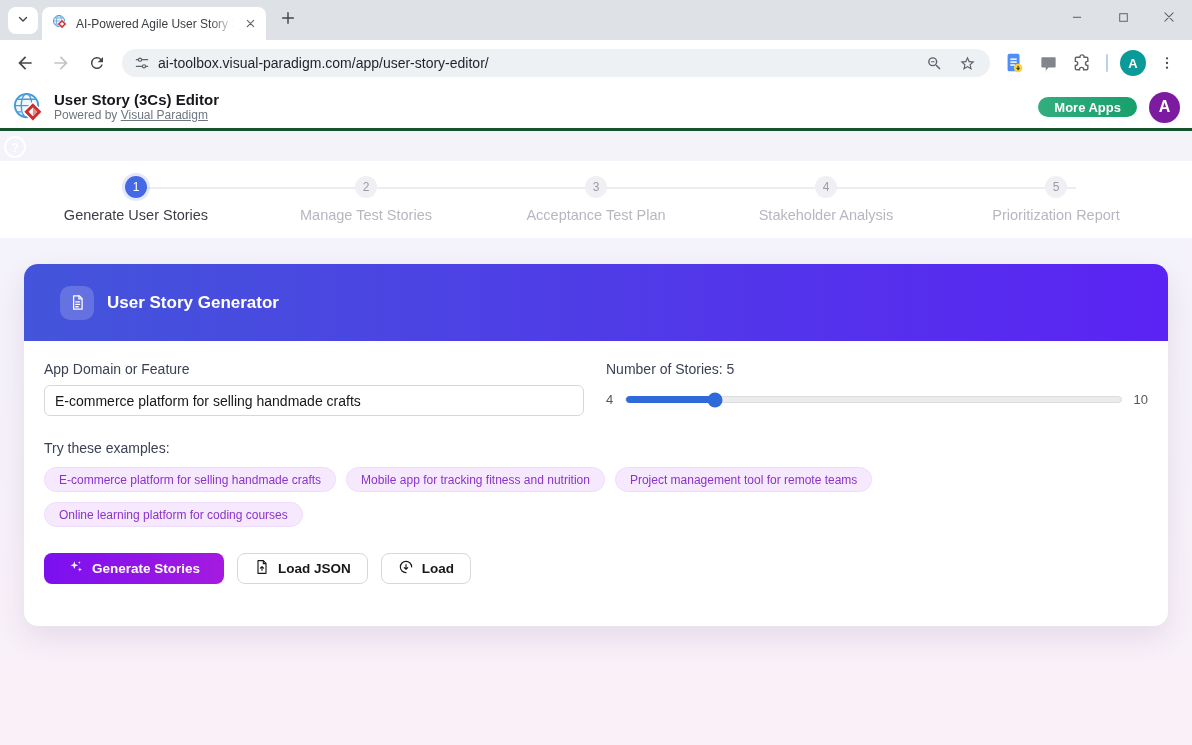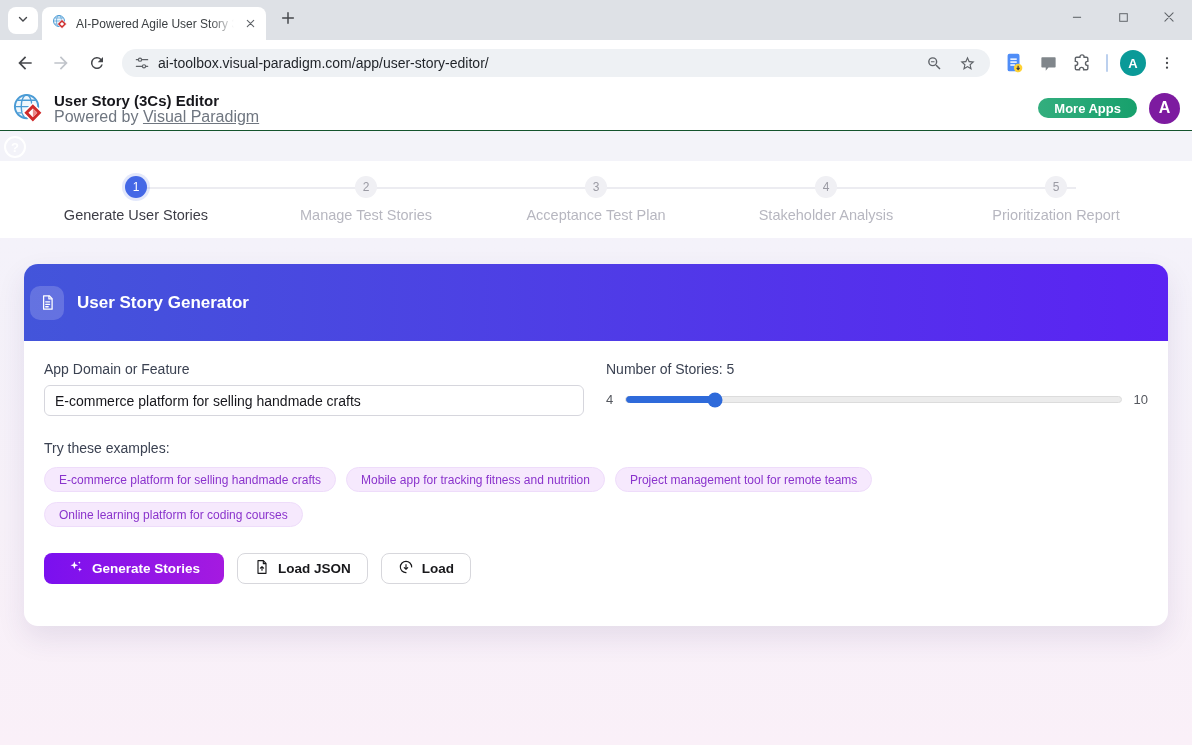--- a/index.html
+++ b/index.html
@@ -22,25 +22,25 @@
   .omnibox { flex:1; height:28px; margin:0 6px; background:#eef1f4; border-radius:17px; display:flex; align-items:center; padding:0 10px 0 12px; gap:8px; min-width:0; }
   .omni-tune { color:#5f6368; display:flex; }
   .omni-url { flex:1; font-size:14px; color:#1f2328; white-space:nowrap; overflow:hidden; }
   .omni-icon { color:#5f6368; display:flex; padding:0 4px; }
   .ext-btn { width:32px; height:32px; display:flex; align-items:center; justify-content:center; }
   .tb-sep { width:2px; height:18px; background:#bcd0ee; border-radius:1px; margin:0 6px; }
   .chrome-avatar { width:26px; height:26px; border-radius:50%; background:#0a9a98; color:#fff; font-size:13px; font-weight:bold; display:flex; align-items:center; justify-content:center; margin:0 4px; }
   .menu-dots { width:30px; height:32px; display:flex; align-items:center; justify-content:center; color:#45474b; }
 
   
-  .app-header { height:45px; background:#fff; border-bottom:1px solid #14532d; display:flex; align-items:center; padding:0 12px; }
+  .app-header { height:45px; background:#fff; border-bottom:3px solid #14532d; display:flex; align-items:center; padding:0 12px; }
   .vp-logo { width:33px; height:33px; flex:0 0 auto; }
   .title-block { margin-left:9px; }
   .app-title { font-size:15px; font-weight:bold; color:#17171c; line-height:17px; }
-  .powered { font-size:16px; color:#6f7680; line-height:15px; }
+  .powered { font-size:12px; color:#6f7680; line-height:15px; }
   .powered a { color:#6f7680; text-decoration:underline; }
   .hd-spacer { flex:1; }
   .more-apps { height:20px; padding:0 16px; border:none; border-radius:15px; background:linear-gradient(90deg,#33ae7e,#17a06c); color:#fff; font-size:13px; font-weight:bold; font-family:inherit; display:flex; align-items:center; cursor:pointer; }
   .app-avatar { width:31px; height:31px; border-radius:50%; background:#7d1ba0; color:#fff; font-size:16px; font-weight:bold; display:flex; align-items:center; justify-content:center; margin-left:12px; }
 
   
   .page { height:614px; display:flex; flex-direction:column; }
   .help-strip { height:30px; background:#f3f3f9; position:relative; }
   .help-bubble { position:absolute; left:4px; top:5px; width:22px; height:22px; border:2px solid #fff; border-radius:50%; color:#fff; font-size:13px; font-weight:bold; display:flex; align-items:center; justify-content:center; }
 
@@ -49,21 +49,21 @@
   .stepper .track { position:absolute; left:115px; right:95px; top:11px; height:2px; background:#ececf1; }
   .step { flex:1; display:flex; flex-direction:column; align-items:center; position:relative; }
   .step-circle { width:22px; height:22px; border-radius:50%; background:#f0f0f4; color:#9a9aa3; font-size:12px; display:flex; align-items:center; justify-content:center; z-index:1; }
   .step-label { margin-top:9px; font-size:14.5px; color:#b7b7c0; }
   .step.active .step-circle { background:#4468e6; color:#fff; box-shadow:0 0 0 3px rgba(68,104,230,0.15); }
   .step.active .step-label { color:#3d3d46; }
 
   .content { flex:1; background:linear-gradient(180deg,#f4f2fa 0%,#f7f1f9 55%,#faf0f8 100%); padding-top:26px; }
   .card { width:1144px; margin:0 auto; background:#fff; border-radius:14px; box-shadow:0 12px 28px rgba(60,40,110,0.10); overflow:hidden; }
 
-  .banner { height:77px; background:linear-gradient(90deg,#4355da,#5b23f3); display:flex; align-items:center; padding:0 6px; }
+  .banner { height:77px; background:linear-gradient(90deg,#4355da,#5b23f3); display:flex; align-items:center; padding:0 36px; }
   .banner-icon { width:34px; height:34px; border-radius:10px; background:rgba(255,255,255,0.18); display:flex; align-items:center; justify-content:center; color:#fff; }
   .banner-text { margin-left:13px; }
   .banner-title { font-size:17px; font-weight:bold; color:#fff; }
   .banner-sub { font-size:13px; color:rgba(255,255,255,0.88); margin-top:4px; }
 
   .form { padding:20px 20px 42px 20px; }
   .form-row { display:flex; gap:22px; }
   .col-left { flex:0 0 540px; }
   .col-right { flex:1; }
   .field-label { font-size:14px; color:#3b4252; display:block; }

